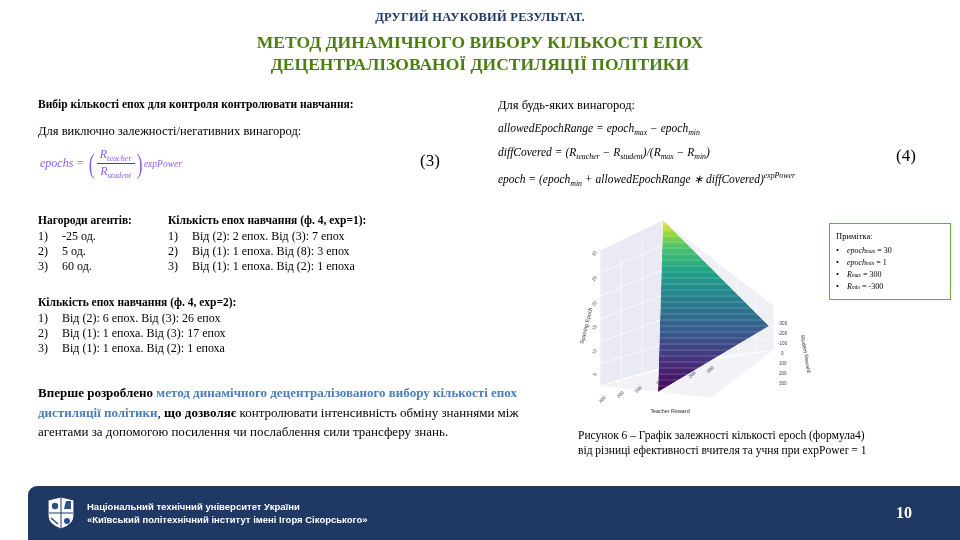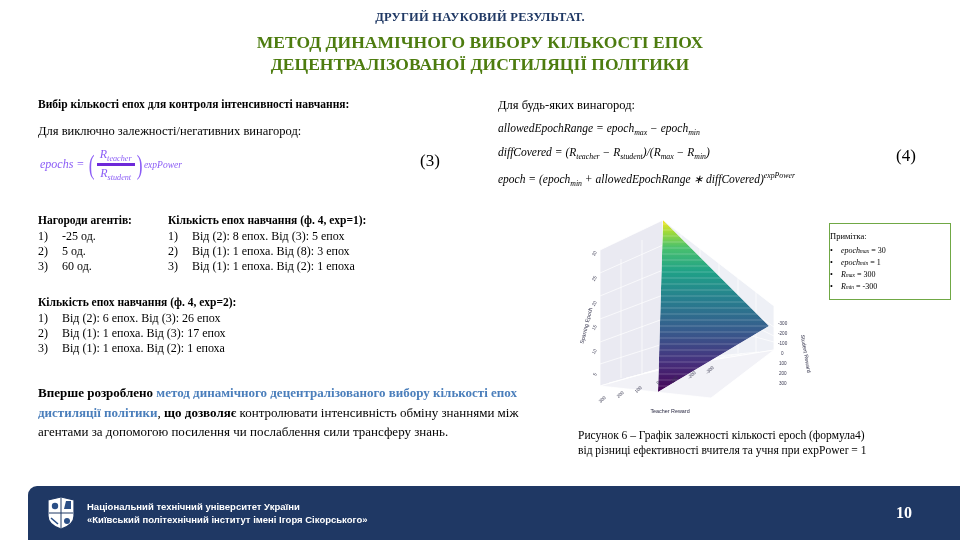--- a/index.html
+++ b/index.html
@@ -24,21 +24,21 @@
     color: #4d7c0f; margin-top: 6px;
   }
 
   
   .t { font-family: "Liberation Serif", serif; color: #000; }
   .bold { font-weight: bold; }
 
   
   .formula { font-family: "Liberation Serif", serif; font-style: italic; color: #8b5cf6; }
   .mfrac { display: inline-block; vertical-align: middle; text-align: center; }
-  .mfrac .num { display: block; border-bottom: 3px solid #6d28d9; padding: 0 3px; }
+  .mfrac .num { display: block; border-bottom: 1px solid #6d28d9; padding: 0 3px; }
   .mfrac .den { display: block; padding: 0 3px; }
   sub { font-size: .68em; font-style: italic; }
   sup { font-size: .68em; font-style: italic; }
   .paren-big {
     display: inline-block; font-size: 28px; font-style: normal;
     transform: scaleX(.62); vertical-align: middle; line-height: .9;
   }
   .eqnum { font-size: 17px; font-style: normal; }
 
   
@@ -70,21 +70,21 @@
   
   #right-col { position: absolute; left: 498px; top: 98px; width: 450px; }
   #any-label { font-size: 12.5px; }
   #f4wrap { position: relative; margin-top: 9px; }
   #f4wrap .fline { font-size: 11.5px; font-style: italic; margin-bottom: 9px; }
   #eq4 { position: absolute; left: 398px; top: 24px; }
 
   
   #note-box {
     position: absolute; left: 829px; top: 223px; width: 122px; height: 77px;
-    border: 1.4px solid #70A845; background: #fff; padding: 7px 6px 0 0;
+    border: 1.4px solid #70A845; background: #fff; padding: 7px 6px 0 6px;
   }
   #note-title { font-size: 8.5px; }
   ul.notes { list-style: none; margin-top: 4px; }
   ul.notes li { font-size: 8px; line-height: 11px; display: flex; align-items: baseline; }
   ul.notes li .bul { width: 11px; flex: none; font-size: 8px; }
   ul.notes li .nv { font-style: italic; }
 
   
   #chart { position: absolute; left: 578px; top: 208px; width: 250px; height: 212px; }
   #chart svg { display: block; }
@@ -122,21 +122,21 @@
 
   <div class="title-block">
     <div class="title-kicker">ДРУГИЙ НАУКОВИЙ РЕЗУЛЬТАТ.</div>
     <div class="title-main">
       <div>МЕТОД ДИНАМІЧНОГО ВИБОРУ КІЛЬКОСТІ ЕПОХ</div>
       <div>ДЕЦЕНТРАЛІЗОВАНОЇ ДИСТИЛЯЦІЇ ПОЛІТИКИ</div>
     </div>
   </div>
 
   <div id="left-col">
-    <div class="t" id="lead-heading">Вибір кількості епох для контроля інтенсивності навчання:</div>
+    <div class="t" id="lead-heading">Вибір кількості епох для контроля контролювати навчання:</div>
     <div class="t" id="pn-label">Для виключно залежності/негативних винагород:</div>
 
     <div id="formula3-row">
       <div class="formula" id="formula3">
         <span>epochs</span>
         <span>=</span>
         <span class="paren-big">(</span><span class="mfrac"><span class="num"><span>R</span><sub>teacher</sub></span><span class="den"><span>R</span><sub>student</sub></span></span><span class="paren-big">)</span><span style="font-size:9.5px">expPower</span>
       </div>
       <div class="eqnum" id="eq3">(3)</div>
     </div>
@@ -159,21 +159,21 @@
               <span class="n">3)</span>
               <span>60 од.</span>
             </li>
         </ol>
       </div>
       <div class="col-b">
         <div class="t lhead">Кількість епох навчання (ф. 4, exp=1):</div>
         <ol class="num">
           <li>
               <span class="n">1)</span>
-              <span>Від (2): 8 епох. Від (3): 5 епох</span>
+              <span>Від (2): 2 епох. Від (3): 7 епох</span>
             </li>
           <li>
               <span class="n">2)</span>
               <span>Від (1): 1 епоха. Від (8): 3 епох</span>
             </li>
           <li>
               <span class="n">3)</span>
               <span>Від (1): 1 епоха. Від (2): 1 епоха</span>
             </li>
         </ol>

